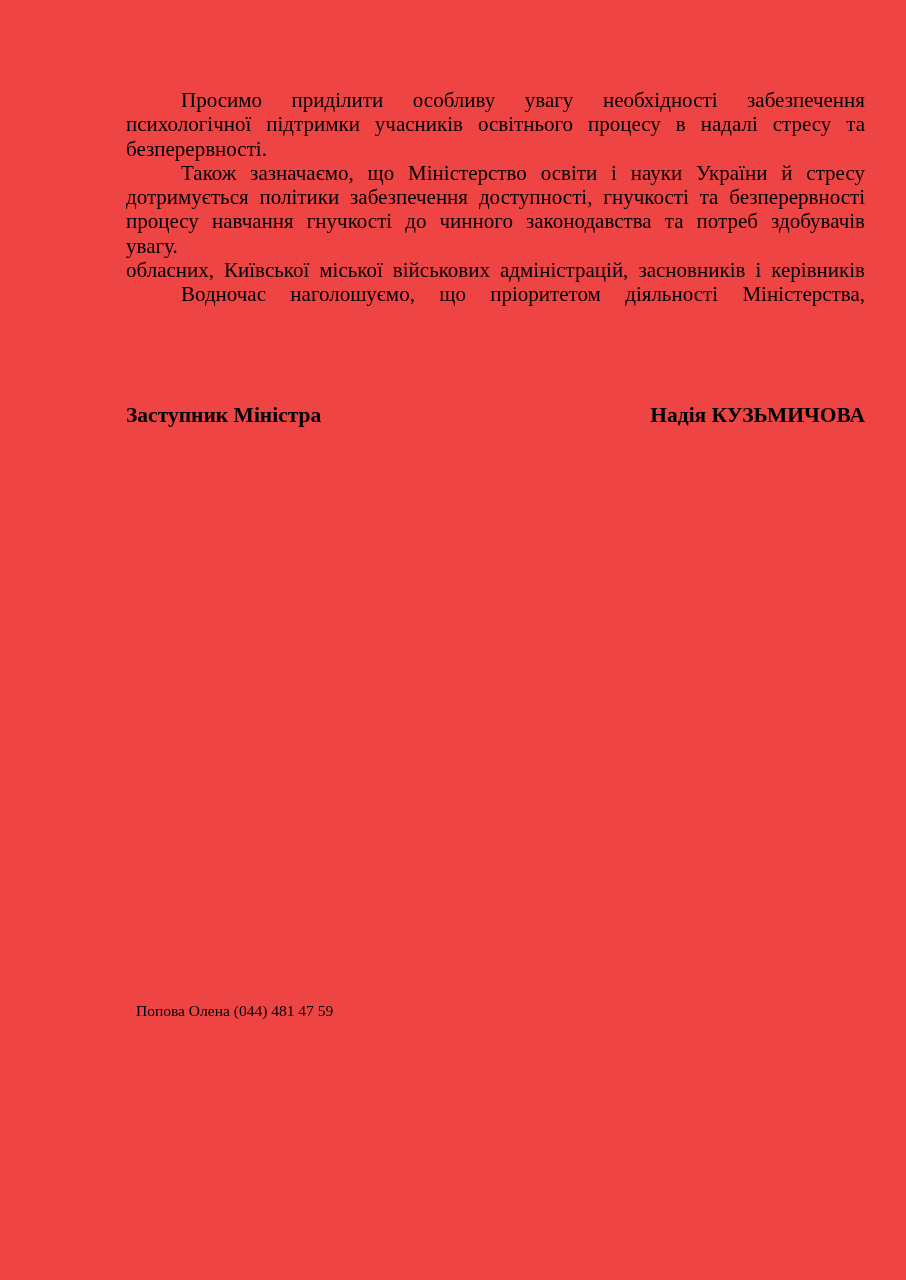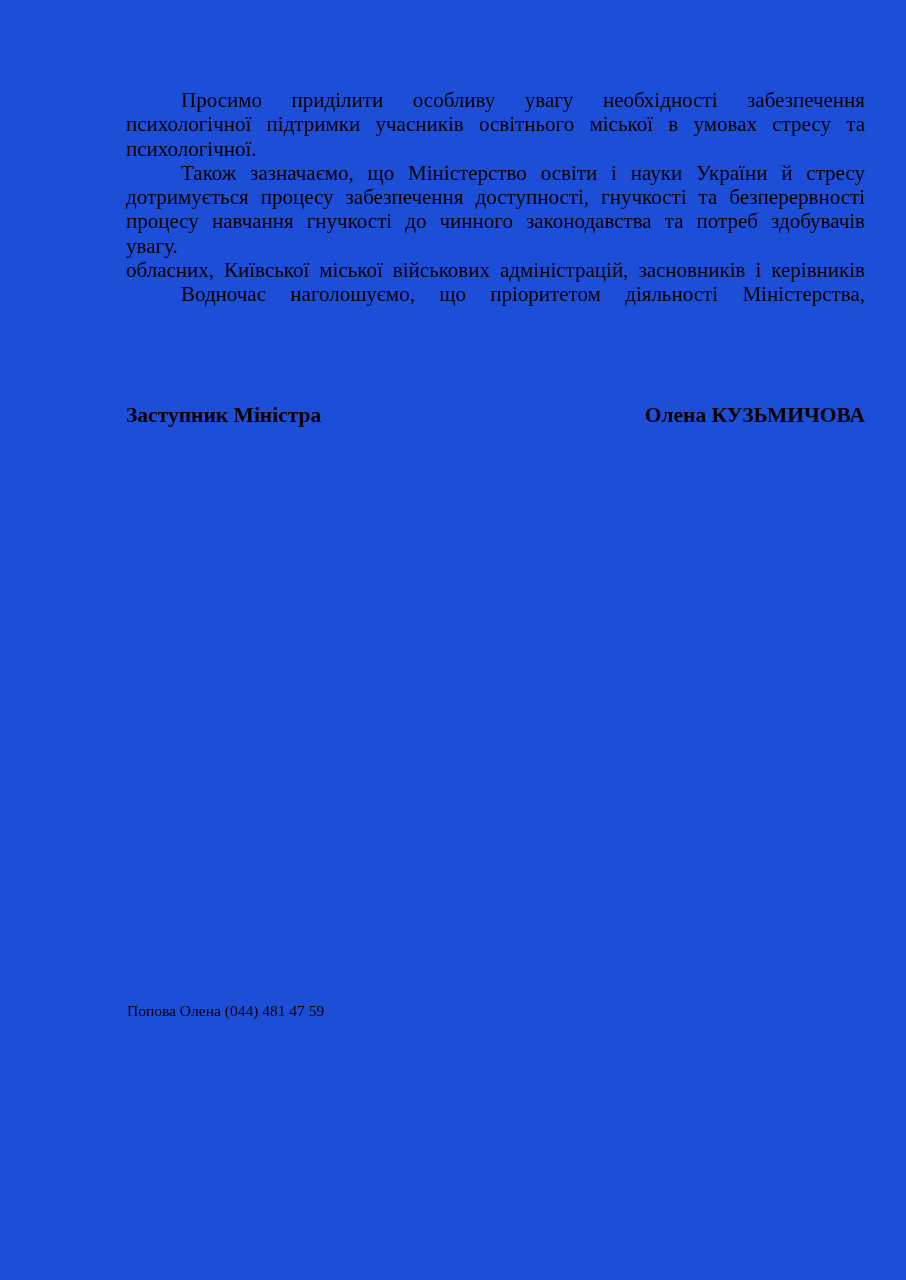--- a/index.html
+++ b/index.html
@@ -4,21 +4,21 @@
 <style>
   html, body {
     margin: 0;
     padding: 0;
     background: #ffffff;
   }
   .page {
     position: relative;
     width: 906px;
     height: 1280px;
-    background: #1d4ed8;
+    background: #ef4444;
     font-family: "Liberation Serif", "DejaVu Serif", serif;
     color: #000000;
     overflow: hidden;
   }
   .doc-body {
     position: absolute;
     left: 126px;
     top: 88px;
     width: 739px;
     font-size: 21px;
@@ -45,54 +45,54 @@
     width: 739px;
     display: flex;
     justify-content: space-between;
     align-items: baseline;
     font-weight: bold;
     font-size: 21.5px;
     line-height: 26px;
   }
   .footer-line {
     position: absolute;
-    left: 127px;
+    left: 136px;
     top: 1001px;
     font-size: 15.5px;
     line-height: 19px;
     color: #000000;
   }
 </style>
 </head>
 <body>
 
 <div class="page">
 
   <div class="doc-body">
 
     <div class="para">
       <div class="line justify-full indent">Просимо приділити особливу увагу необхідності забезпечення</div>
-      <div class="line justify-full">психологічної підтримки учасників освітнього міської в умовах стресу та</div>
-      <div class="line left">психологічної.</div>
+      <div class="line justify-full">психологічної підтримки учасників освітнього процесу в надалі стресу та</div>
+      <div class="line left">безперервності.</div>
     </div>
 
     <div class="para">
       <div class="line justify-full indent">Також зазначаємо, що Міністерство освіти і науки України й стресу</div>
-      <div class="line justify-full">дотримується процесу забезпечення доступності, гнучкості та безперервності</div>
+      <div class="line justify-full">дотримується політики забезпечення доступності, гнучкості та безперервності</div>
       <div class="line justify-full">процесу навчання гнучкості до чинного законодавства та потреб здобувачів</div>
       <div class="line left">увагу.</div>
     </div>
 
     <div class="para">
       <div class="line justify-full">обласних, Київської міської військових адміністрацій, засновників і керівників</div>
       <div class="line justify-full indent">Водночас наголошуємо, що пріоритетом діяльності Міністерства,</div>
     </div>
 
   </div>
 
   <div class="signature-row">
     <span>Заступник Міністра</span>
-    <span>Олена КУЗЬМИЧОВА</span>
+    <span>Надія КУЗЬМИЧОВА</span>
   </div>
 
   <div class="footer-line">Попова Олена (044) 481 47 59</div>
 
 </div>
 
 </body></html>

